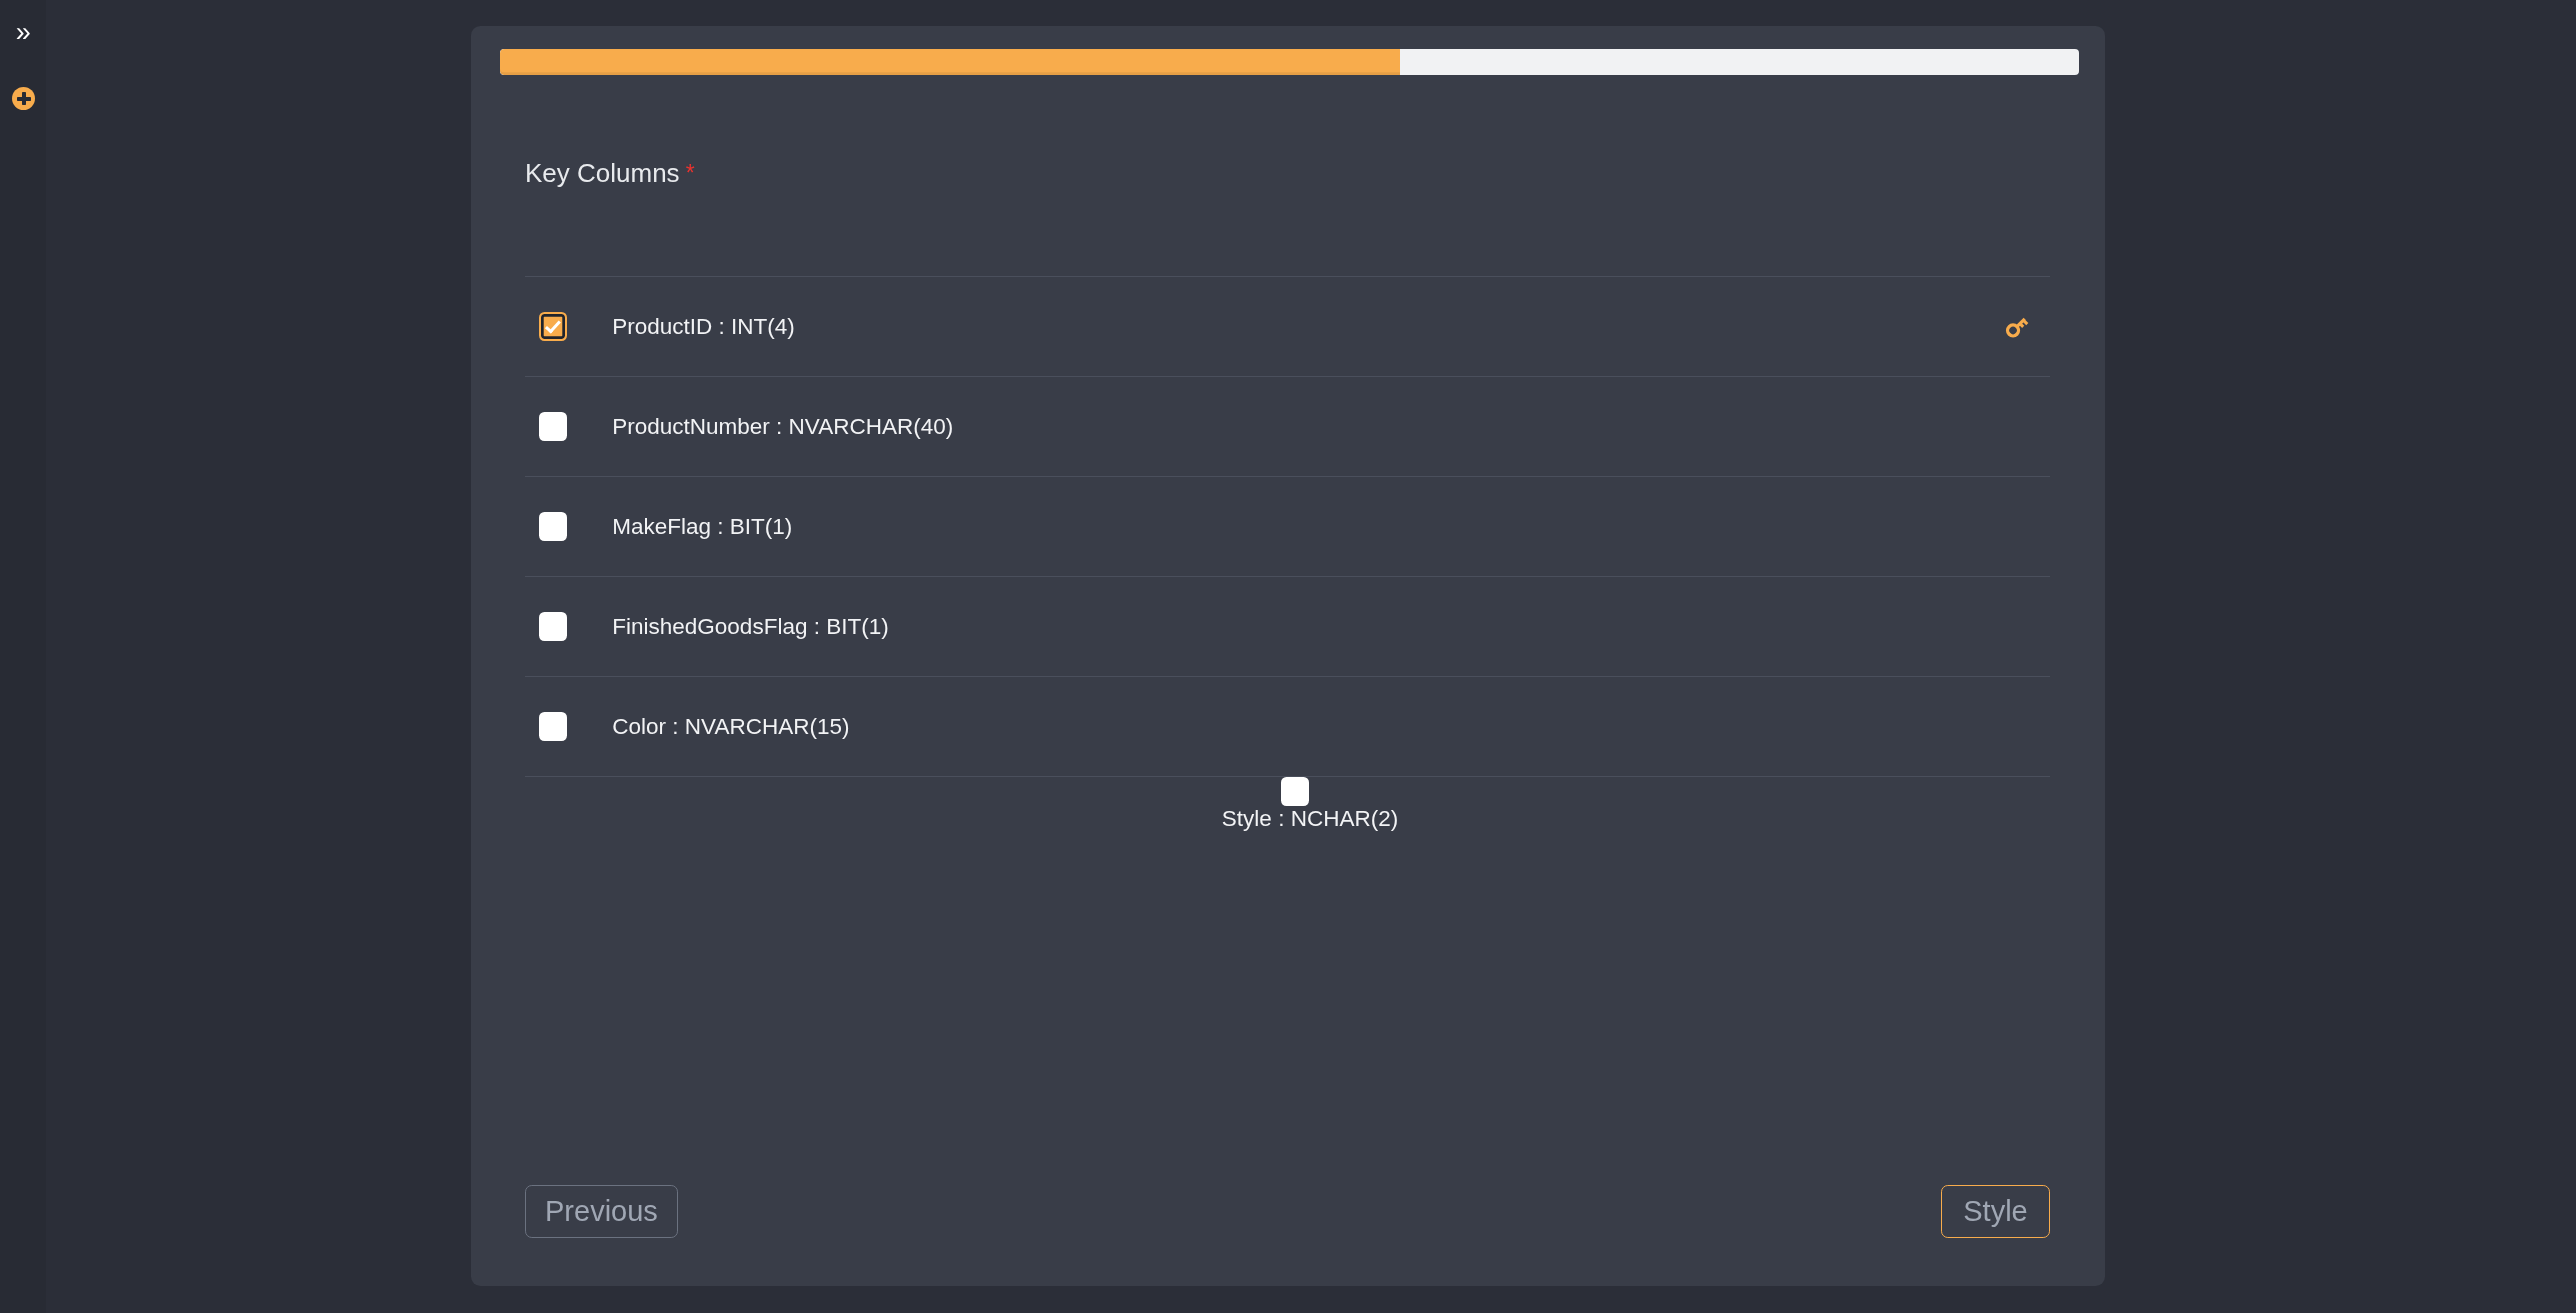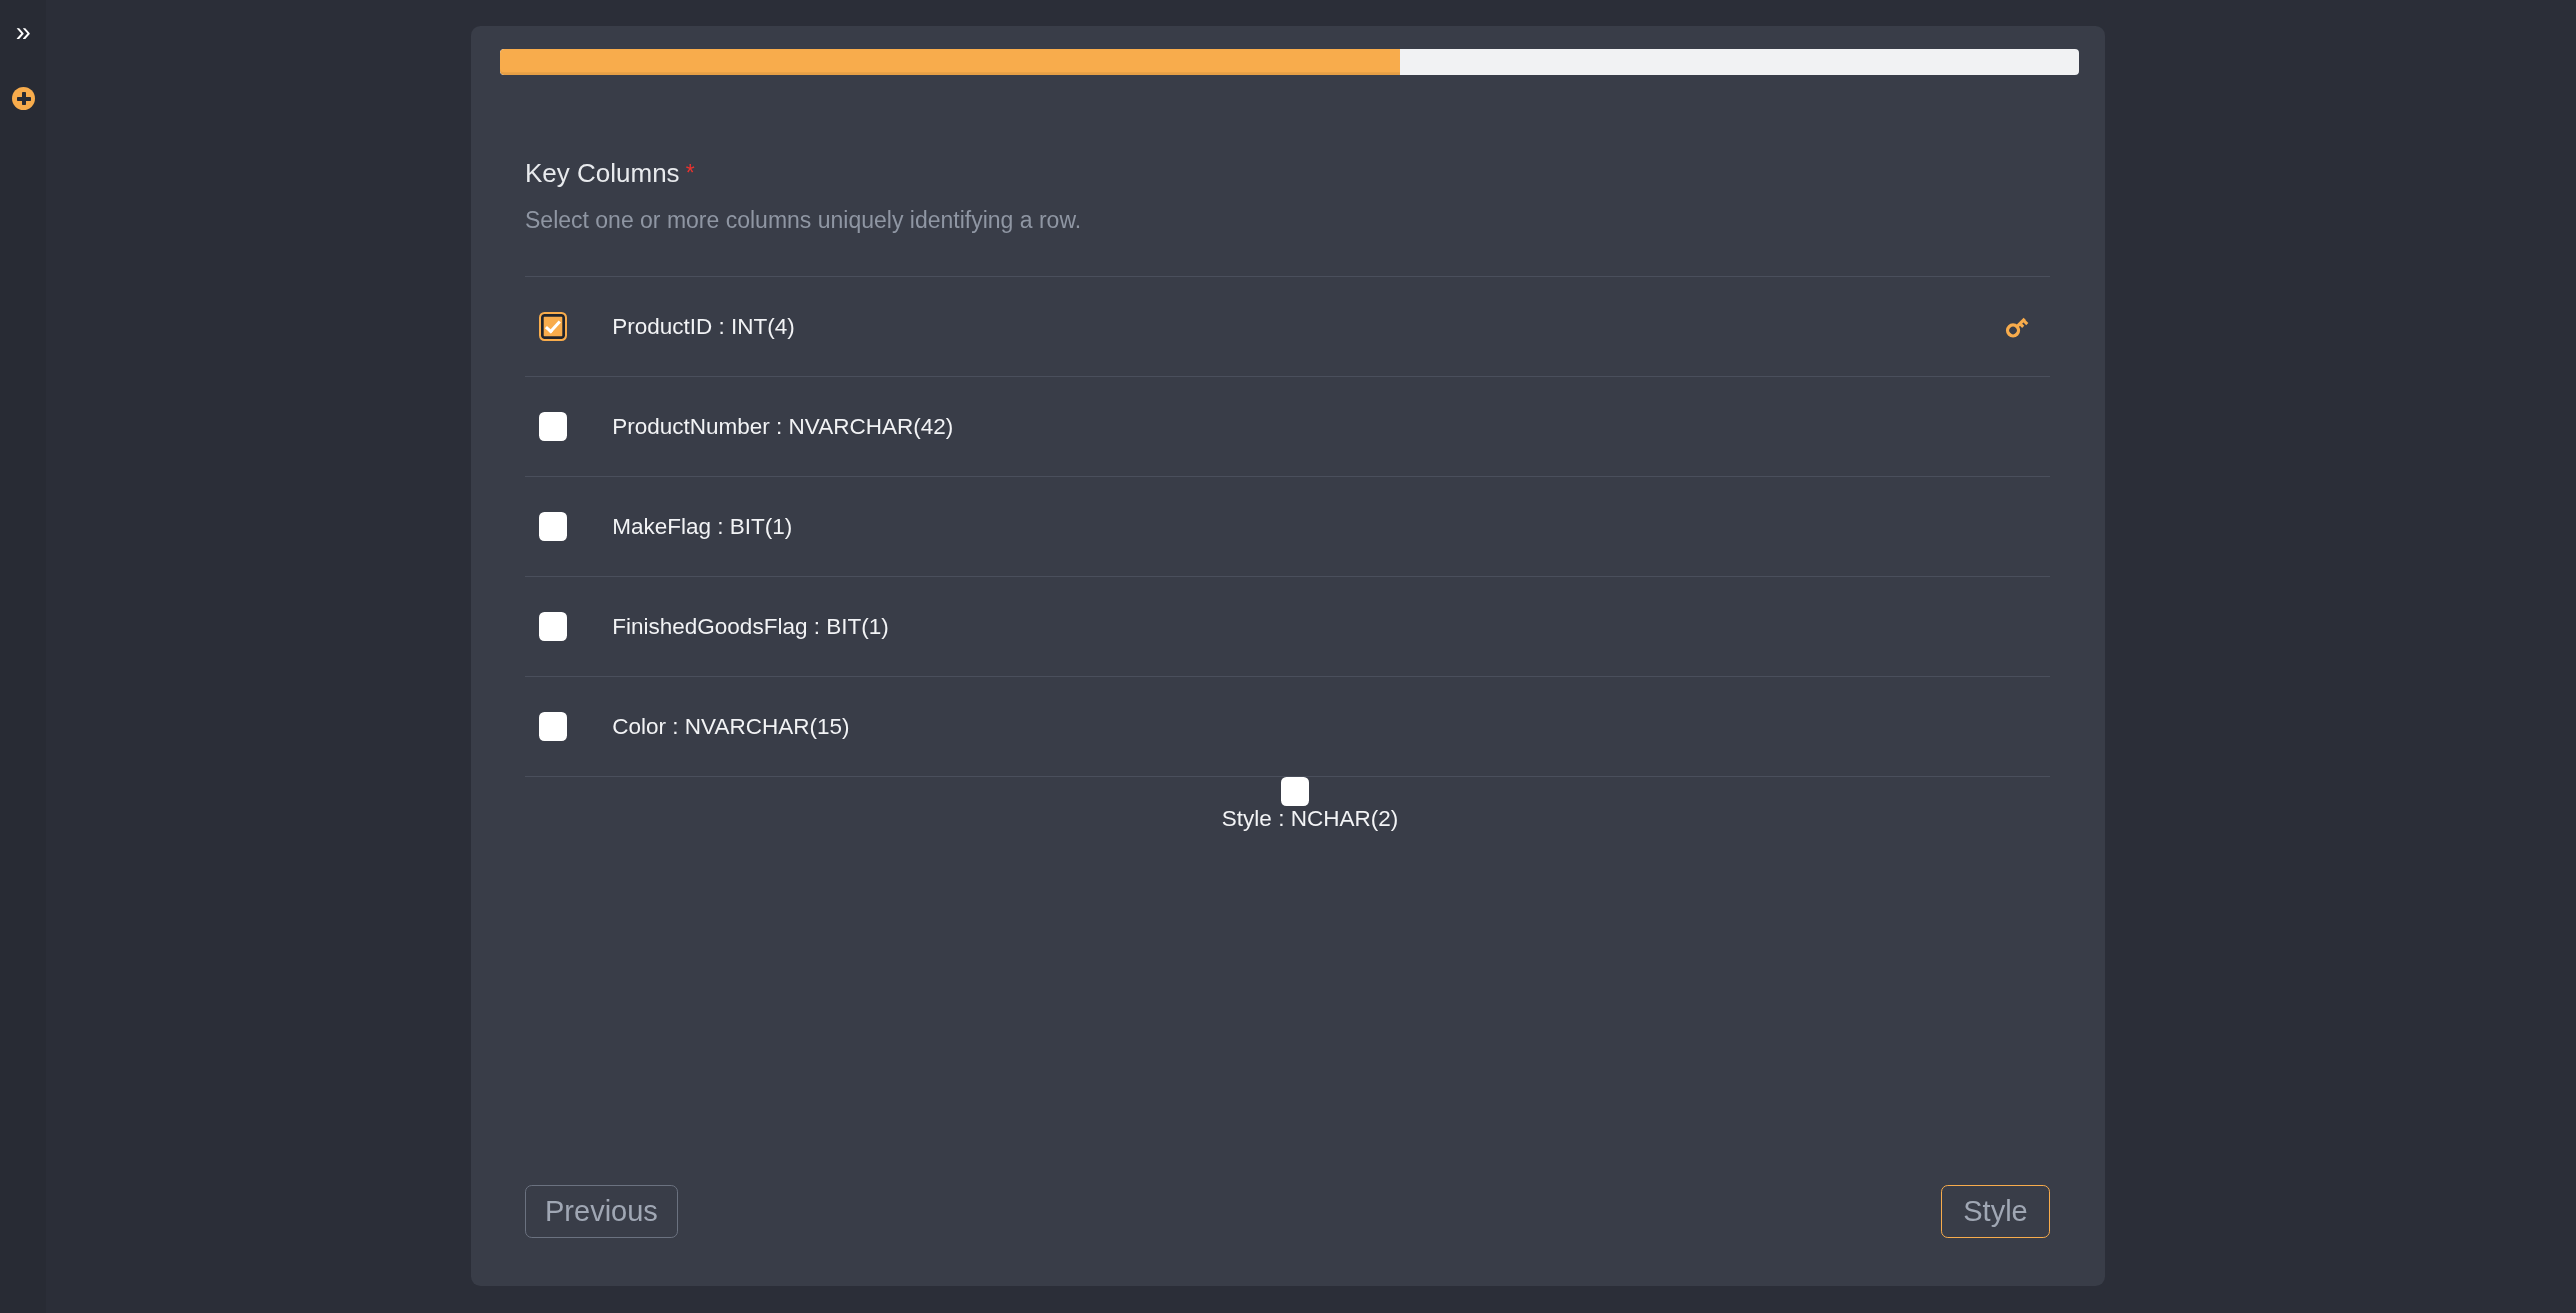--- a/index.html
+++ b/index.html
@@ -225,41 +225,40 @@
   <div id="progress-track">
     <div id="progress-fill" style="width: 57%;"></div>
   </div>
 
 </div>
 
 <div id="section-header">
   <div id="page-title">
     <span>Key Columns</span><span id="required-asterisk">*</span>
   </div>
-  <div id="section-subtitle">Select one or more columns uniquely identifying a row.</div>
 </div>
 
 <div id="column-list">
     <div class="column-row">
       <div class="checkbox checked"></div>
       <div class="column-label">ProductID : INT(4)</div>
       <div class="key-icon">
         <svg width="31" height="31" viewBox="0 0 24 24" fill="none">
           <g transform="rotate(-45 12 12)">
             <circle cx="8.2" cy="12" r="4.2" stroke="#f8ac4c" stroke-width="2.6"></circle>
             <rect x="11.6" y="10.8" width="9.4" height="2.5" fill="#f8ac4c"></rect>
             <rect x="18.3" y="12.9" width="2.4" height="3.4" fill="#f8ac4c"></rect>
             <rect x="14.6" y="12.9" width="2.3" height="2.7" fill="#f8ac4c"></rect>
           </g>
         </svg>
       </div>
     </div>
     <div class="column-row">
       <div class="checkbox"></div>
-      <div class="column-label">ProductNumber : NVARCHAR(42)</div>
+      <div class="column-label">ProductNumber : NVARCHAR(40)</div>
     </div>
     <div class="column-row">
       <div class="checkbox"></div>
       <div class="column-label">MakeFlag : BIT(1)</div>
     </div>
     <div class="column-row">
       <div class="checkbox"></div>
       <div class="column-label">FinishedGoodsFlag : BIT(1)</div>
     </div>
     <div class="column-row">

